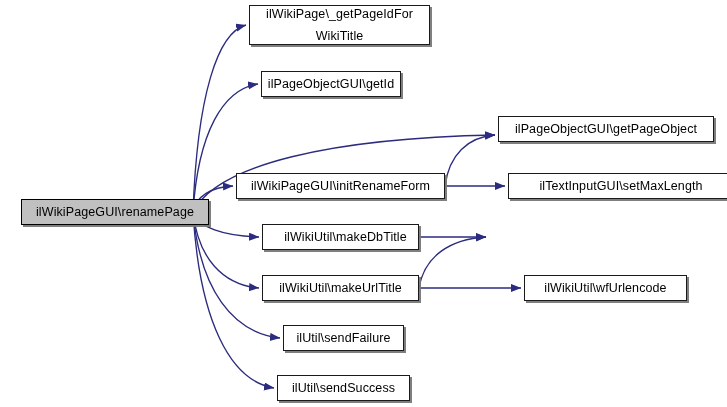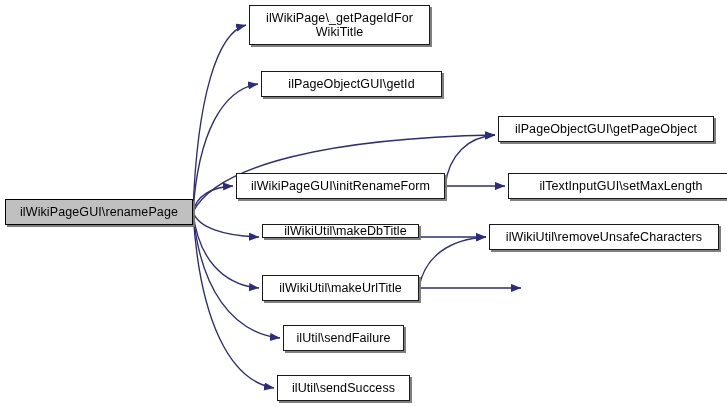--- a/index.html
+++ b/index.html
@@ -27,29 +27,30 @@
     box-sizing: border-box;
     background: #ffffff;
     border: 1px solid #1a1a1a;
     box-shadow: 2px 2px 0 0 rgba(120,120,120,0.95);
     display: flex;
     align-items: center;
     justify-content: center;
     text-align: center;
     color: #000000;
     font-size: 12.5px;
-    line-height: 14px;
+    line-height: 22px;
     letter-spacing: 0.1px;
     white-space: pre-line;
     z-index: 3;
   }
   .node.root {
     background: #c0c0c0;
     border: 1px solid #000000;
     font-size: 12.5px;
+    margin-left: 16px;
   }
   .node-label {
     display: block;
     padding: 0 4px;
   }
 </style>
 </head>
 <body>
 
 <div id="canvas">
@@ -71,22 +72,22 @@
         <path d="M445,186 C449,154.38 468,137.04 495,135" marker-end="url(#arrow)"></path>
         <path d="M445,186 L505,186" marker-end="url(#arrow)"></path>
         <path d="M419,237 L486,237" marker-end="url(#arrow)"></path>
         <path d="M419,288 C424.36,256.38 449.82,239.04 486,237" marker-end="url(#arrow)"></path>
         <path d="M419,288 L521,288" marker-end="url(#arrow)"></path>
       </g>
   </svg>
 <div class="node root" style="left: 5px; top: 199px; width: 188px; height: 26px;"><span class="node-label">ilWikiPageGUI\renamePage</span></div>
     <div class="node" style="left: 249px; top: 5px; width: 181px; height: 40px;"><span class="node-label">ilWikiPage\_getPageIdFor
 WikiTitle</span></div>
-    <div class="node" style="left: 261px; top: 71px; width: 181px; height: 26px;"><span class="node-label">ilPageObjectGUI\getId</span></div>
+    <div class="node" style="left: 261px; top: 71px; width: 140px; height: 26px;"><span class="node-label">ilPageObjectGUI\getId</span></div>
     <div class="node" style="left: 498px; top: 116px; width: 216px; height: 26px;"><span class="node-label">ilPageObjectGUI\getPageObject</span></div>
     <div class="node" style="left: 236px; top: 173px; width: 209px; height: 26px; text-align: right;"><span class="node-label">ilWikiPageGUI\initRenameForm</span></div>
     <div class="node" style="left: 508px; top: 173px; width: 226px; height: 26px;"><span class="node-label">ilTextInputGUI\setMaxLength</span></div>
-    <div class="node" style="left: 262px; top: 224px; width: 157px; height: 14px; padding-left: 10px;"><span class="node-label">ilWikiUtil\makeDbTitle</span></div>
-    <div class="node" style="left: 489px; top: 224px; width: 230px; height: 26px;"><span class="node-label">ilWikiUtil\removeUnsafeCharacters</span></div>
+    <div class="node" style="left: 262px; top: 224px; width: 157px; height: 26px; padding-left: 10px;"><span class="node-label">ilWikiUtil\makeDbTitle</span></div>
     <div class="node" style="left: 262px; top: 275px; width: 157px; height: 26px;"><span class="node-label">ilWikiUtil\makeUrlTitle</span></div>
+    <div class="node" style="left: 524px; top: 275px; width: 163px; height: 26px;"><span class="node-label">ilWikiUtil\wfUrlencode</span></div>
     <div class="node" style="left: 283px; top: 325px; width: 121px; height: 26px;"><span class="node-label">ilUtil\sendFailure</span></div>
     <div class="node" style="left: 277px; top: 375px; width: 133px; height: 26px;"><span class="node-label">ilUtil\sendSuccess</span></div>
   </div>
 
 </body></html>

